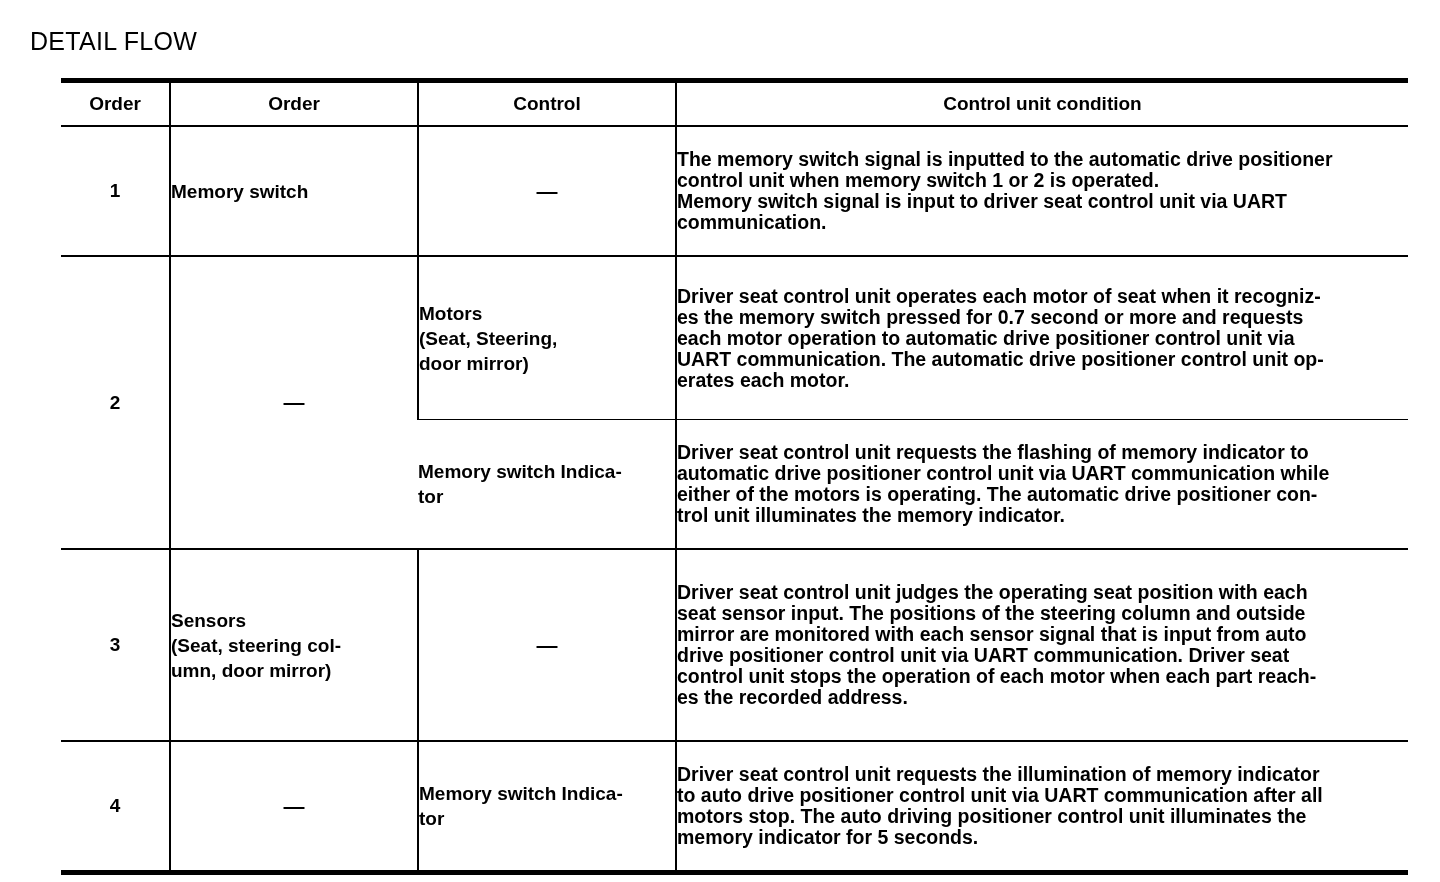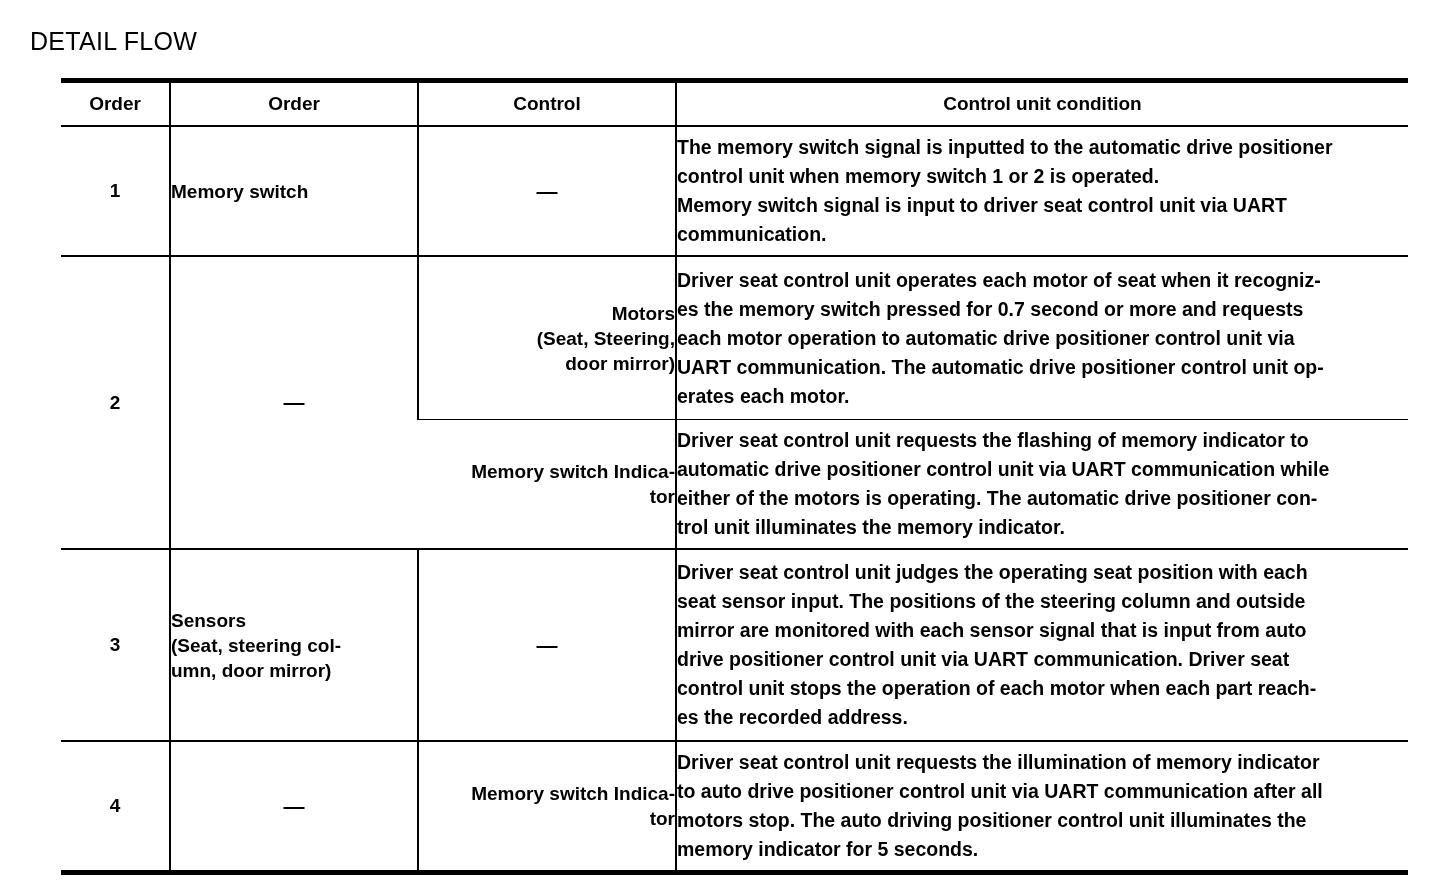--- a/index.html
+++ b/index.html
@@ -105,29 +105,29 @@
     line-height: 25px;
     padding: 0 8px 0 18px;
   }
   td.cell-input.dash,
   td.cell-output.dash {
     text-align: center;
     padding-left: 0;
     padding-right: 0;
   }
   td.cell-output {
-    text-align: right;
+    text-align: left;
     font-size: 19px;
     line-height: 25px;
     padding: 0 6px 0 16px;
   }
   td.cell-cond {
     text-align: left;
     font-size: 19.5px;
-    line-height: 29px;
+    line-height: 21px;
     padding: 10px 4px 10px 14px;
     vertical-align: middle;
     margin-left: 24px;
   }
 
   .dash-glyph {
     display: inline-block;
     font-size: 21px;
     line-height: 1;
   }

